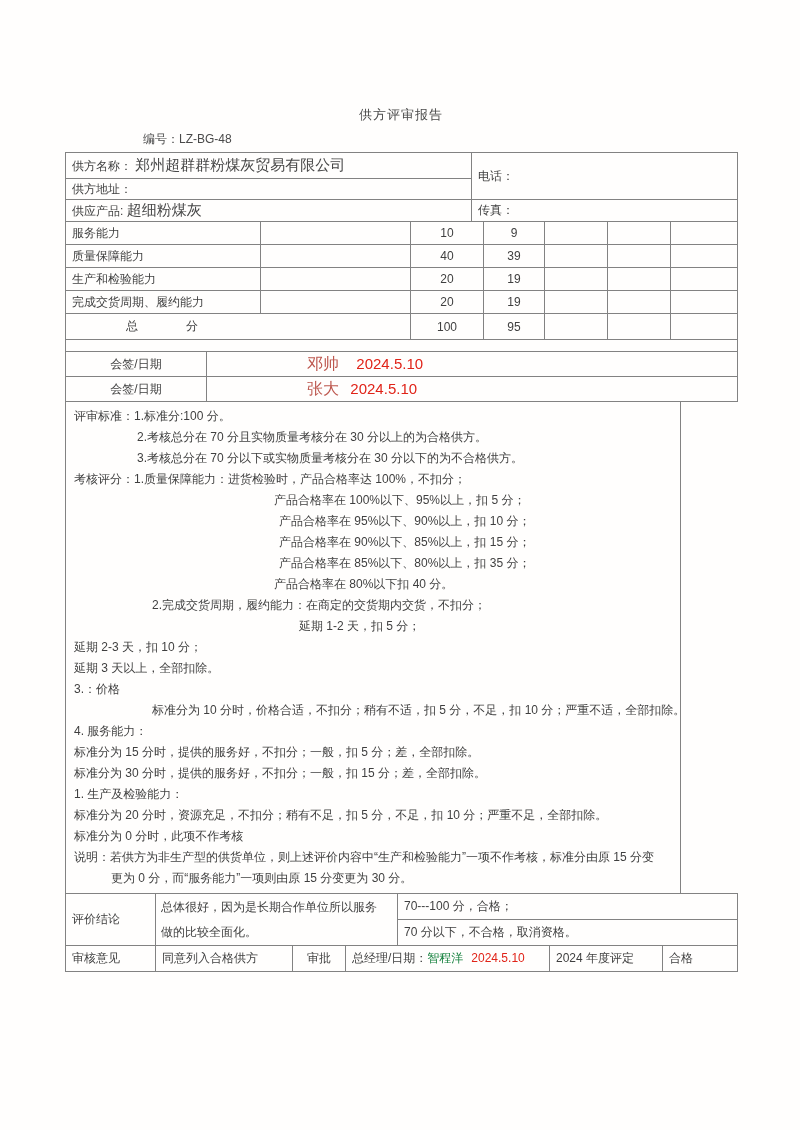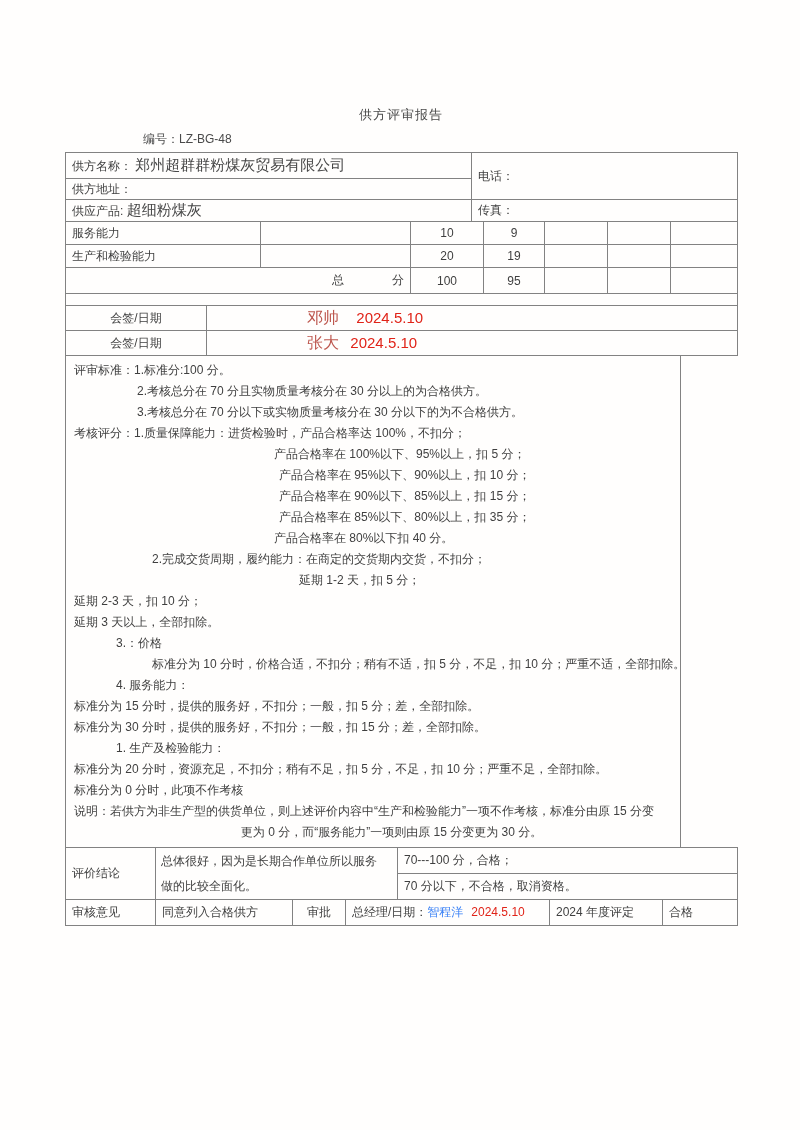--- a/index.html
+++ b/index.html
@@ -10,36 +10,36 @@
   .docno{margin:7px 0 5px 78px;font-size:12px;color:#4a4a4a;}
   table{width:616px;border-collapse:collapse;table-layout:fixed;margin-top:-1px;}
   td{border:1px solid #828282;font-size:12px;padding:0 6px;vertical-align:middle;
      overflow:hidden;white-space:nowrap;}
   .bigval{font-size:15px;color:#474747;}
   .lab{font-size:12px;}
   .c{text-align:center;}
   .hdr td{text-align:center;line-height:1.55;padding:3px 2px;}
   .srow td{height:22px;}
   .trow td{height:25px;}
-  .totalcell{text-align:right;}
+  .totalcell{text-align:left;}
   .emptyrow td{height:11px;border-left:1px solid #828282;border-right:1px solid #828282;}
   .sigrow td{height:24px;}
   .signame{color:#bd574e;font-size:16px;}
   .sigdate{color:#e02318;font-size:15px;margin-left:14px;}
   .sigpad{padding-left:100px;}
   .stdcell{height:483px;vertical-align:top;padding:4px 8px;white-space:normal;}
   .tl{line-height:21px;font-size:12px;white-space:nowrap;}
   .inA{margin-left:63px;}  .inB{margin-left:200px;} .inC{margin-left:205px;}
   .inD{margin-left:78px;}  .inE{margin-left:225px;} .inF{}
-  .inG{margin-left:42px;}  .inH{margin-left:78px;}  .inI{}
-  .inJ{margin-left:37px;text-align:center;}
+  .inG{}  .inH{margin-left:78px;}  .inI{}
+  .inJ{margin-left:37px;}
   .conrow td{height:25px;}
   .contxt{white-space:normal;line-height:25px;padding:0 5px;}
   .revrow td{height:25px;}
-  .gmname{color:#3b82f6;}
+  .gmname{color:#15803d;}
   .gmdate{color:#e02318;margin-left:8px;}
 </style>
 </head>
 <body>
 
 <div class="page">
   <div class="doc">
 
     <div class="title">供方评审报告</div>
     <div class="docno">编号：LZ-BG-48</div>
@@ -93,21 +93,39 @@
       <tr class="srow">
         <td>服务能力</td>
         <td></td>
         <td class="c">10</td>
         <td class="c">9</td>
         <td class="c"></td>
         <td class="c"></td>
         <td class="c"></td>
       </tr>
       <tr class="srow">
+        <td>质量保障能力</td>
+        <td></td>
+        <td class="c">40</td>
+        <td class="c">39</td>
+        <td class="c"></td>
+        <td class="c"></td>
+        <td class="c"></td>
+      </tr>
+      <tr class="srow">
         <td>生产和检验能力</td>
+        <td></td>
+        <td class="c">20</td>
+        <td class="c">19</td>
+        <td class="c"></td>
+        <td class="c"></td>
+        <td class="c"></td>
+      </tr>
+      <tr class="srow">
+        <td>完成交货周期、履约能力</td>
         <td></td>
         <td class="c">20</td>
         <td class="c">19</td>
         <td class="c"></td>
         <td class="c"></td>
         <td class="c"></td>
       </tr>
       <tr class="trow">
         <td colspan="2" class="totalcell" style="padding-left:60px">总　　　　分</td>
         <td class="c">100</td>

